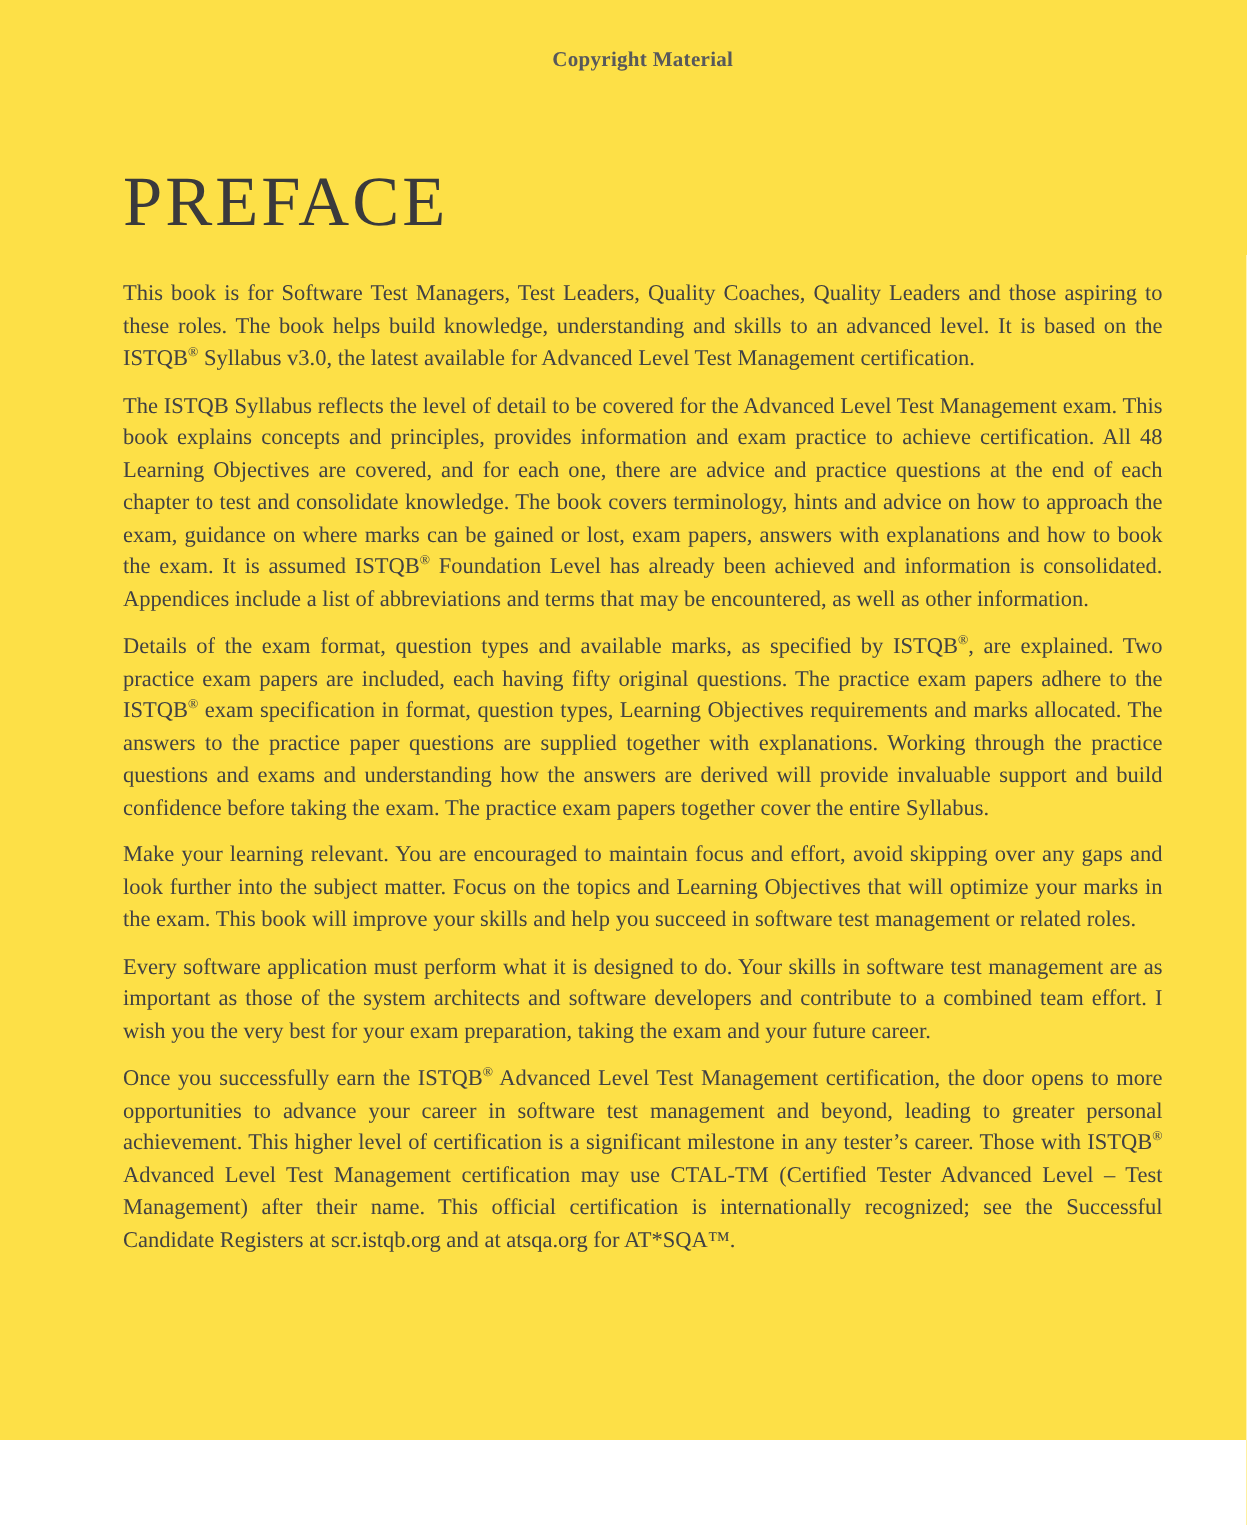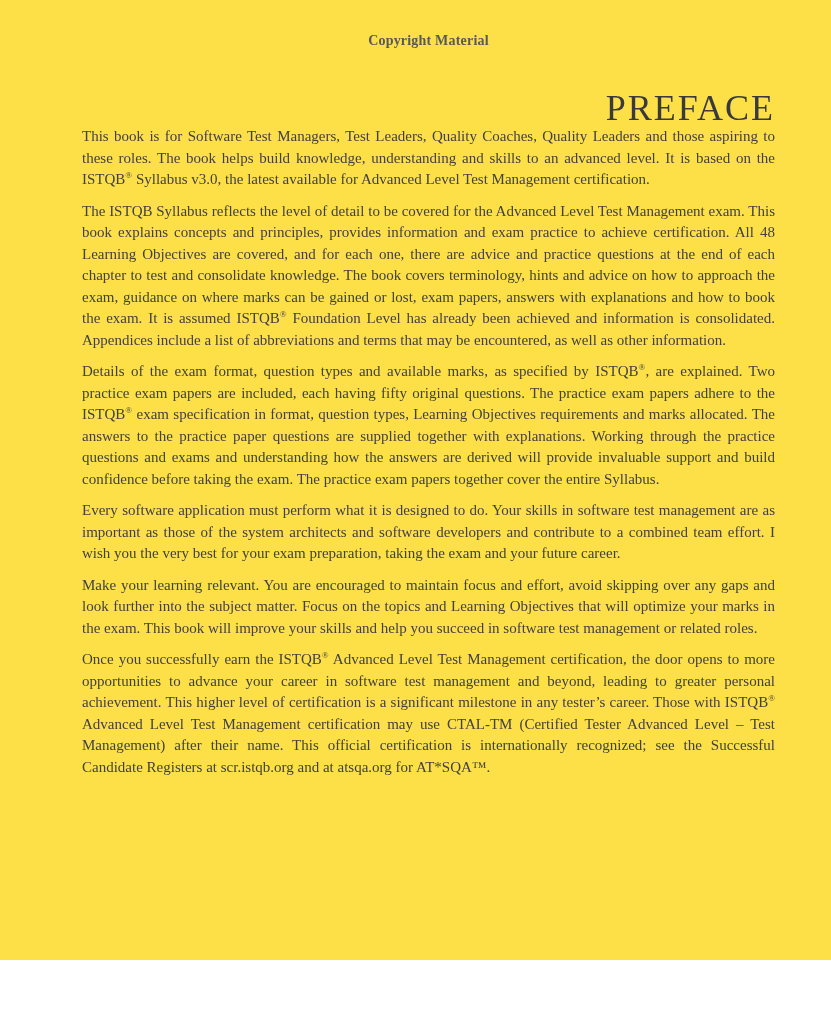--- a/index.html
+++ b/index.html
@@ -23,29 +23,30 @@
   }
   .copyright-header {
     margin-top: 33px;
     text-align: center;
     font-size: 14px;
     font-weight: 600;
     letter-spacing: 0.2px;
     color: #58595b;
   }
   .page-title {
-    margin: 41px 0 0 0;
-    text-align: right;
-    font-size: 36px;
+    margin: 63px 0 0 0;
+    text-align: left;
+    font-size: 47px;
     font-weight: 300;
     letter-spacing: 2px;
     line-height: 1;
     color: #3a3a3c;
   }
   .body-text {
+    margin-top: 27px;
   }
   .body-text p {
     margin: 0 0 10px 0;
     font-size: 15px;
     line-height: 21.5px;
     text-align: justify;
     color: #414144;
   }
   .body-text p sup {
     font-size: 0.6em;
@@ -69,19 +70,19 @@
 <div class="page">
   <div class="content">
     <div class="copyright-header">Copyright Material</div>
 
     <h1 class="page-title">PREFACE</h1>
 
     <div class="body-text">
       <p>This book is for Software Test Managers, Test Leaders, Quality Coaches, Quality Leaders and those aspiring to these roles. The book helps build knowledge, understanding and skills to an advanced level. It is based on the ISTQB<sup>®</sup> Syllabus v3.0, the latest available for Advanced Level Test Management certification.</p>
       <p>The ISTQB Syllabus reflects the level of detail to be covered for the Advanced Level Test Management exam. This book explains concepts and principles, provides information and exam practice to achieve certification. All 48 Learning Objectives are covered, and for each one, there are advice and practice questions at the end of each chapter to test and consolidate knowledge. The book covers terminology, hints and advice on how to approach the exam, guidance on where marks can be gained or lost, exam papers, answers with explanations and how to book the exam. It is assumed ISTQB<sup>®</sup> Foundation Level has already been achieved and information is consolidated. Appendices include a list of abbreviations and terms that may be encountered, as well as other information.</p>
       <p>Details of the exam format, question types and available marks, as specified by ISTQB<sup>®</sup>, are explained. Two practice exam papers are included, each having fifty original questions. The practice exam papers adhere to the ISTQB<sup>®</sup> exam specification in format, question types, Learning Objectives requirements and marks allocated. The answers to the practice paper questions are supplied together with explanations. Working through the practice questions and exams and understanding how the answers are derived will provide invaluable support and build confidence before taking the exam. The practice exam papers together cover the entire Syllabus.</p>
+      <p>Make your learning relevant. You are encouraged to maintain focus and effort, avoid skipping over any gaps and look further into the subject matter. Focus on the topics and Learning Objectives that will optimize your marks in the exam. This book will improve your skills and help you succeed in software test management or related roles.</p>
       <p>Every software application must perform what it is designed to do. Your skills in software test management are as important as those of the system architects and software developers and contribute to a combined team effort. I wish you the very best for your exam preparation, taking the exam and your future career.</p>
-      <p>Make your learning relevant. You are encouraged to maintain focus and effort, avoid skipping over any gaps and look further into the subject matter. Focus on the topics and Learning Objectives that will optimize your marks in the exam. This book will improve your skills and help you succeed in software test management or related roles.</p>
       <p>Once you successfully earn the ISTQB<sup>®</sup> Advanced Level Test Management certification, the door opens to more opportunities to advance your career in software test management and beyond, leading to greater personal achievement. This higher level of certification is a significant milestone in any tester’s career. Those with ISTQB<sup>®</sup> Advanced Level Test Management certification may use CTAL-TM (Certified Tester Advanced Level – Test Management) after their name. This official certification is internationally recognized; see the Successful Candidate Registers at scr.istqb.org and at atsqa.org for AT*SQA™.</p>
     </div>
   </div>
 
 </div>
 
 </body></html>

